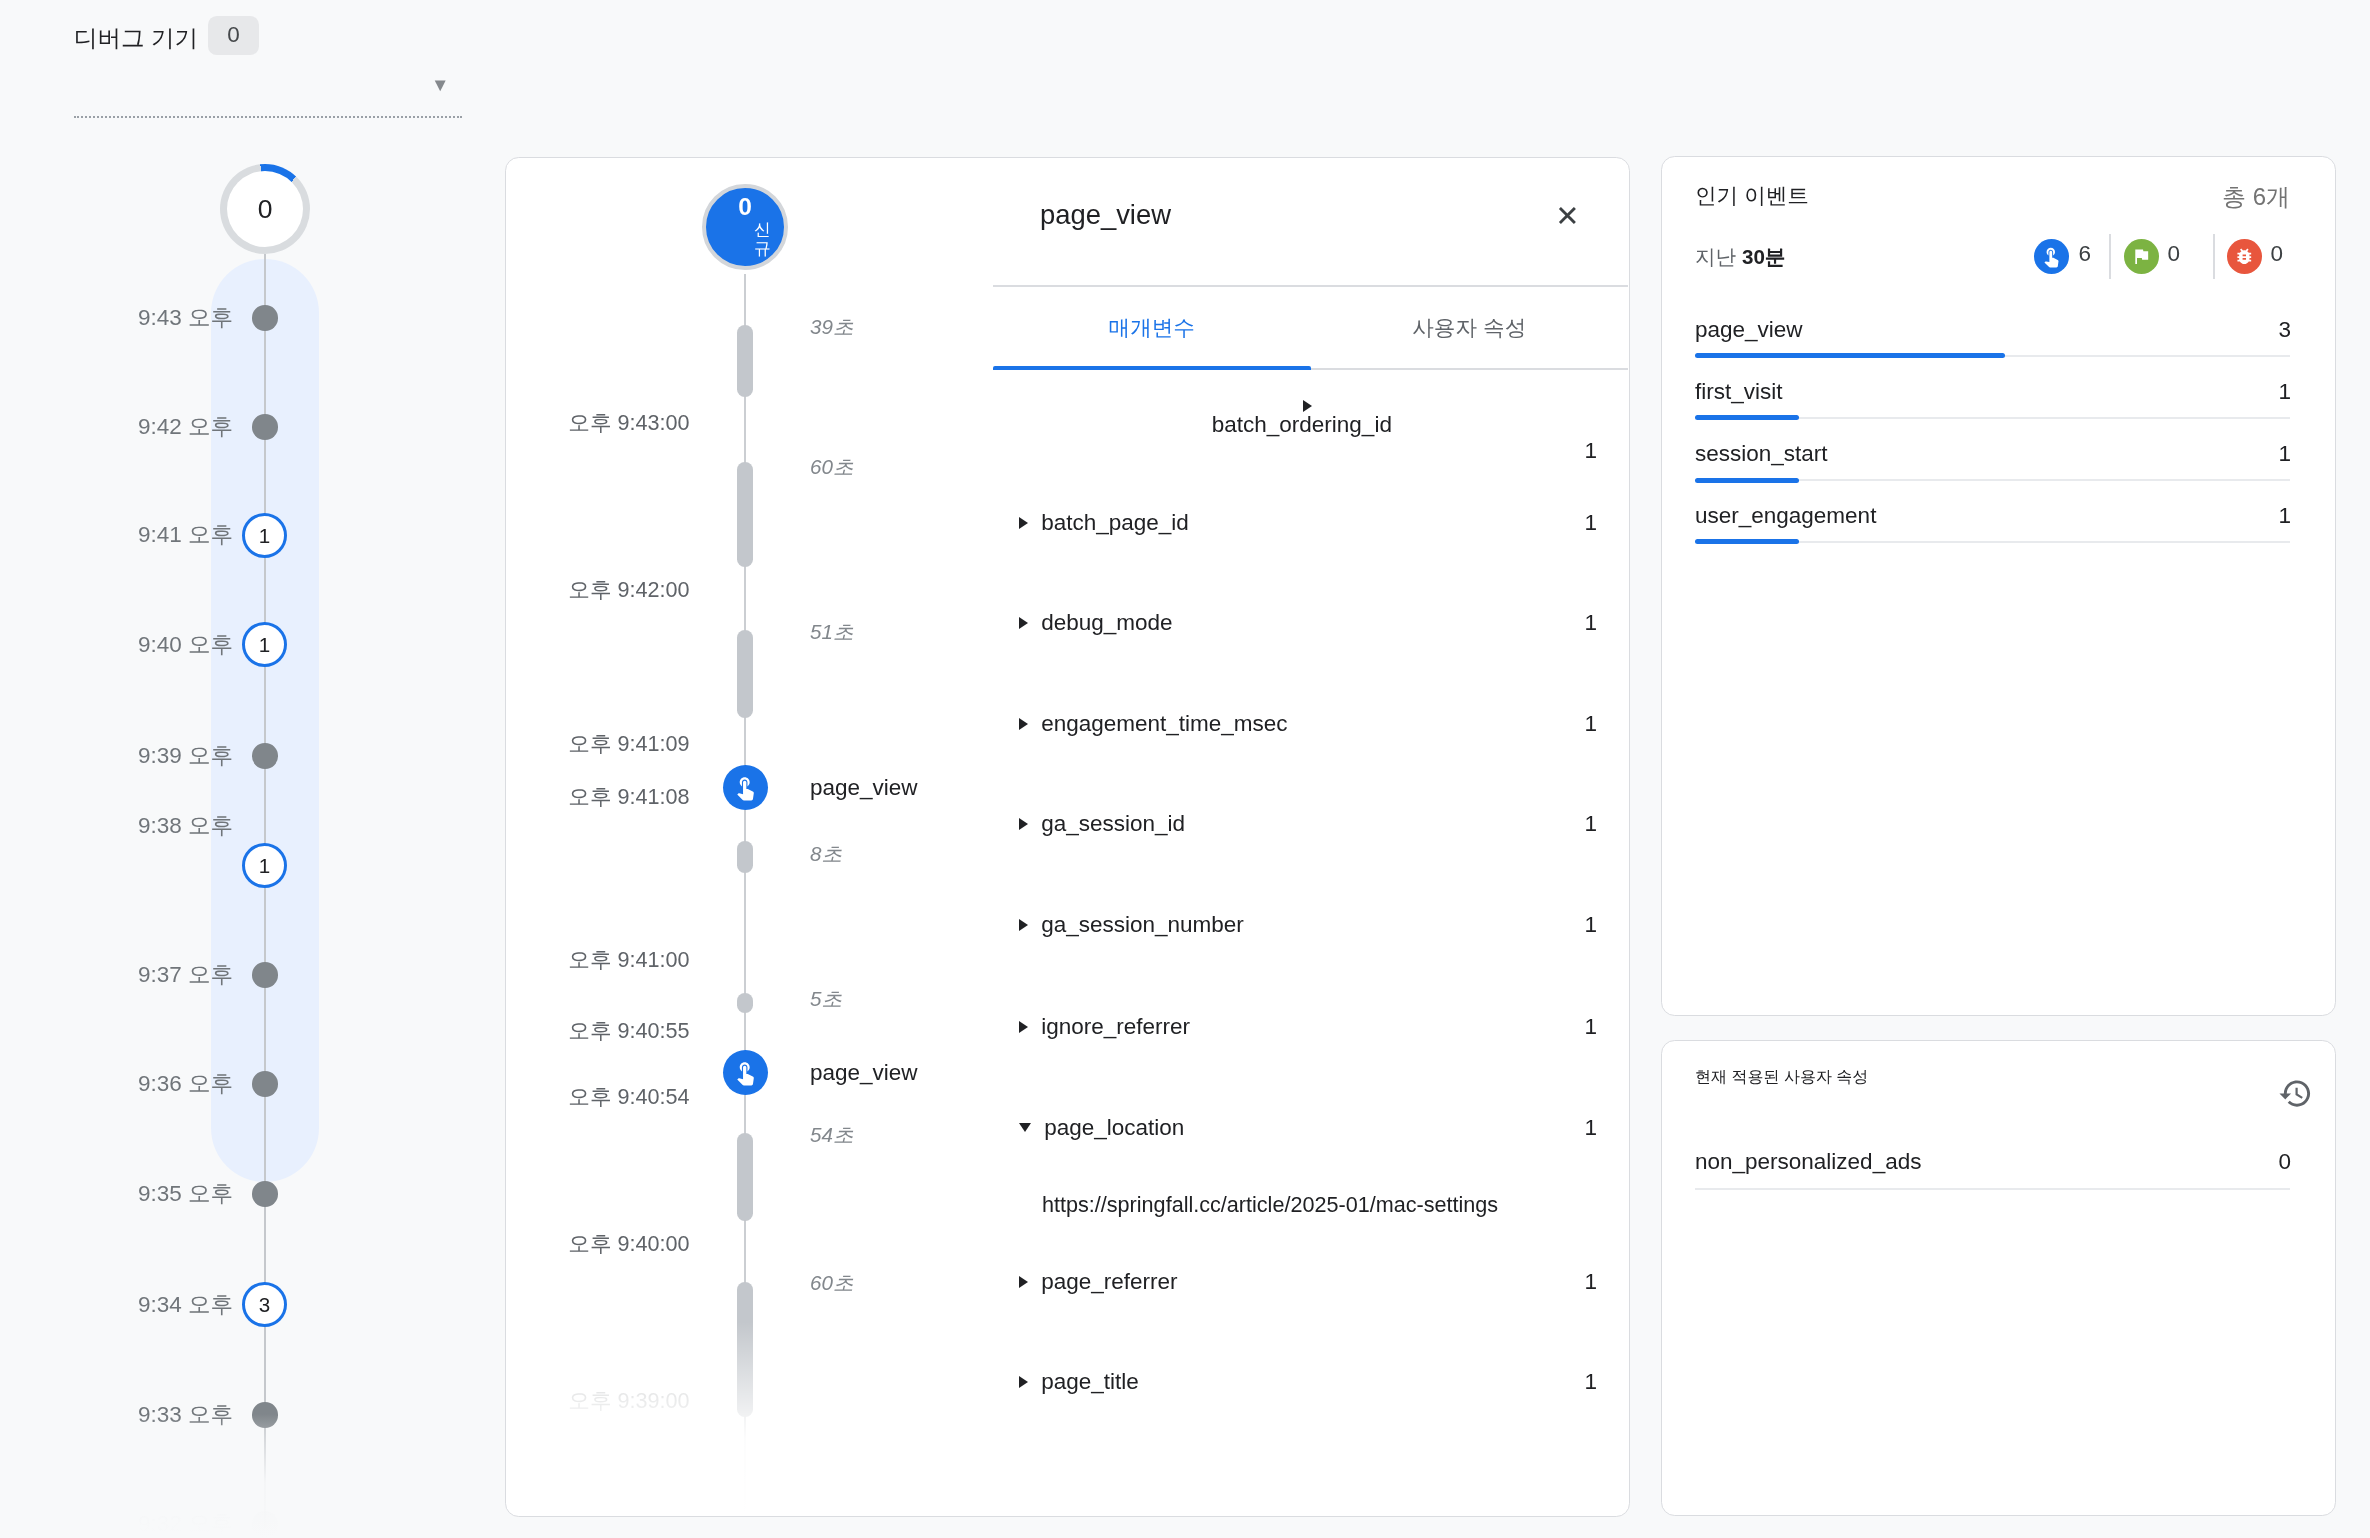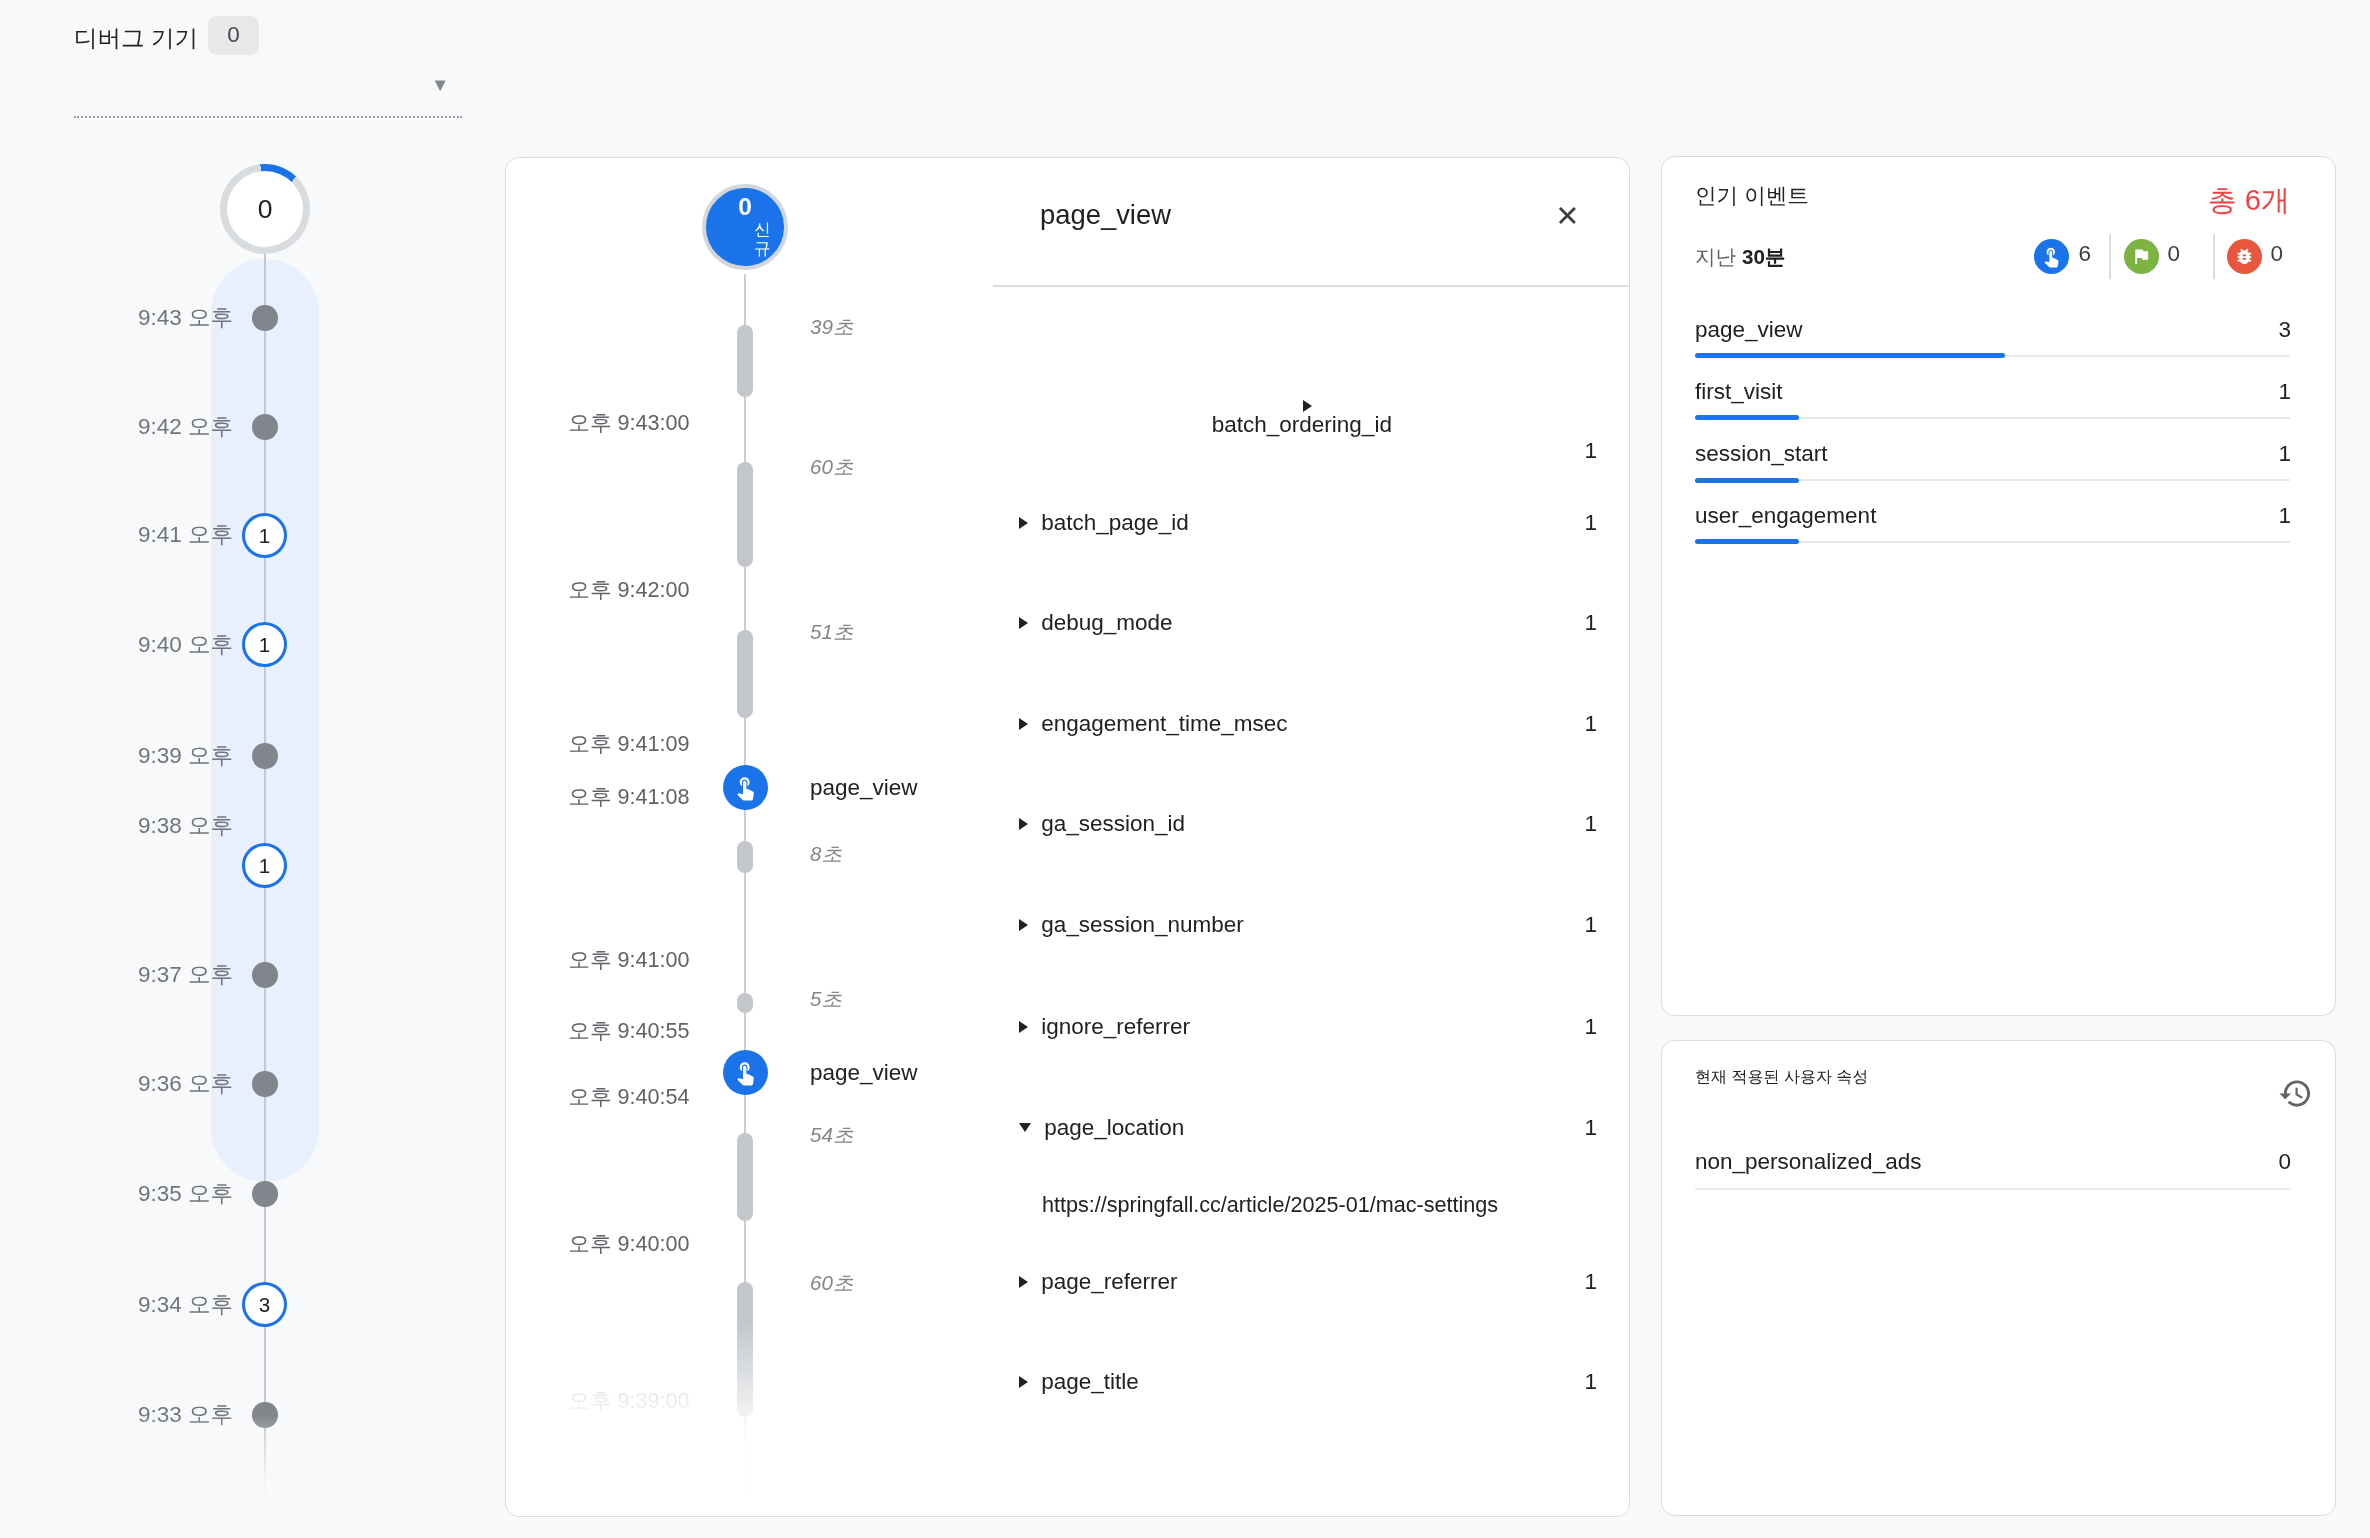--- a/index.html
+++ b/index.html
@@ -61,21 +61,21 @@
   .prow .tri { width:0; height:0; margin-left:25.5px; border-left:9.8px solid #202124; border-top:6.9px solid transparent; border-bottom:6.9px solid transparent; }
   .prow .tri.down { border-left:6.9px solid transparent; border-right:6.9px solid transparent; border-top:9.8px solid #202124; border-bottom:none; }
   .prow .pname { margin-left:13.7px; font-size:22.5px; color:#202124; }
   .prow .pval { margin-left:auto; font-size:22.5px; color:#202124; }
   .pdetail { left:536px; width:555px; height:35px; font-size:21.6px; color:#202124; line-height:35px; white-space:nowrap; }
 
   
   #top-events-card { left:1661px; top:156px; width:675px; height:860px; }
   #user-props-card { left:1661px; top:1040px; width:675px; height:476px; }
   .rc-title { left:33px; font-size:21.6px; color:#202124; }
-  .rc-total { left:392px; top:23.5px; width:236px; text-align:right; font-size:29px; font-weight:500; color:#ef4444; }
+  .rc-total { left:392px; top:23.5px; width:236px; text-align:right; font-size:24px; font-weight:500; color:#737373; }
   .rc-window { left:33px; top:86px; font-size:20.6px; color:#5f6368; }
   .rc-window b { color:#202124; font-weight:700; }
   .cnt-icon { width:35px; height:35px; border-radius:50%; display:flex; align-items:center; justify-content:center; cursor:pointer; }
   .cnt-num { width:25.5px; text-align:center; font-size:22.5px; color:#3c4043; }
   .cnt-sep { width:2px; height:45px; background:#dadce0; }
   .erow-name { left:33px; height:31px; font-size:22.5px; color:#202124; line-height:31px; cursor:pointer; }
   .erow-count { left:506px; width:123px; height:31px; text-align:right; font-size:22.5px; color:#202124; line-height:31px; }
   .erow-line { left:33px; width:595px; height:2px; background:#e8eaed; }
   .erow-bar { left:33px; height:4.9px; background:#1a73e8; border-radius:2.9px; }
   .hist-btn { left:610px; top:29px; width:47px; height:47px; display:flex; align-items:center; justify-content:center; cursor:pointer; }
@@ -167,20 +167,24 @@
           </svg>
         </div>
         <div class="abs mevent-label" style="top: 898px;">page_view</div>
       </div>
     <div class="abs mfade"></div>
 
     <div class="abs panel-title">page_view</div>
     <div class="abs panel-close">✕</div>
     <div class="abs panel-divider"></div>
 
+    <div class="abs tabbar">
+      <div class="tab active">매개변수</div>
+      <div class="tab">사용자 속성</div>
+    </div>
 
     <div id="param-rows">
         <div class="abs prow" style="top: 242px; flex-direction: column;">
           <div class="tri"></div>
           <div class="pname">batch_ordering_id</div>
           <div class="pval">1</div>
         </div>
         <div class="abs prow" style="top: 343px;">
           <div class="tri"></div>
           <div class="pname">batch_page_id</div>

